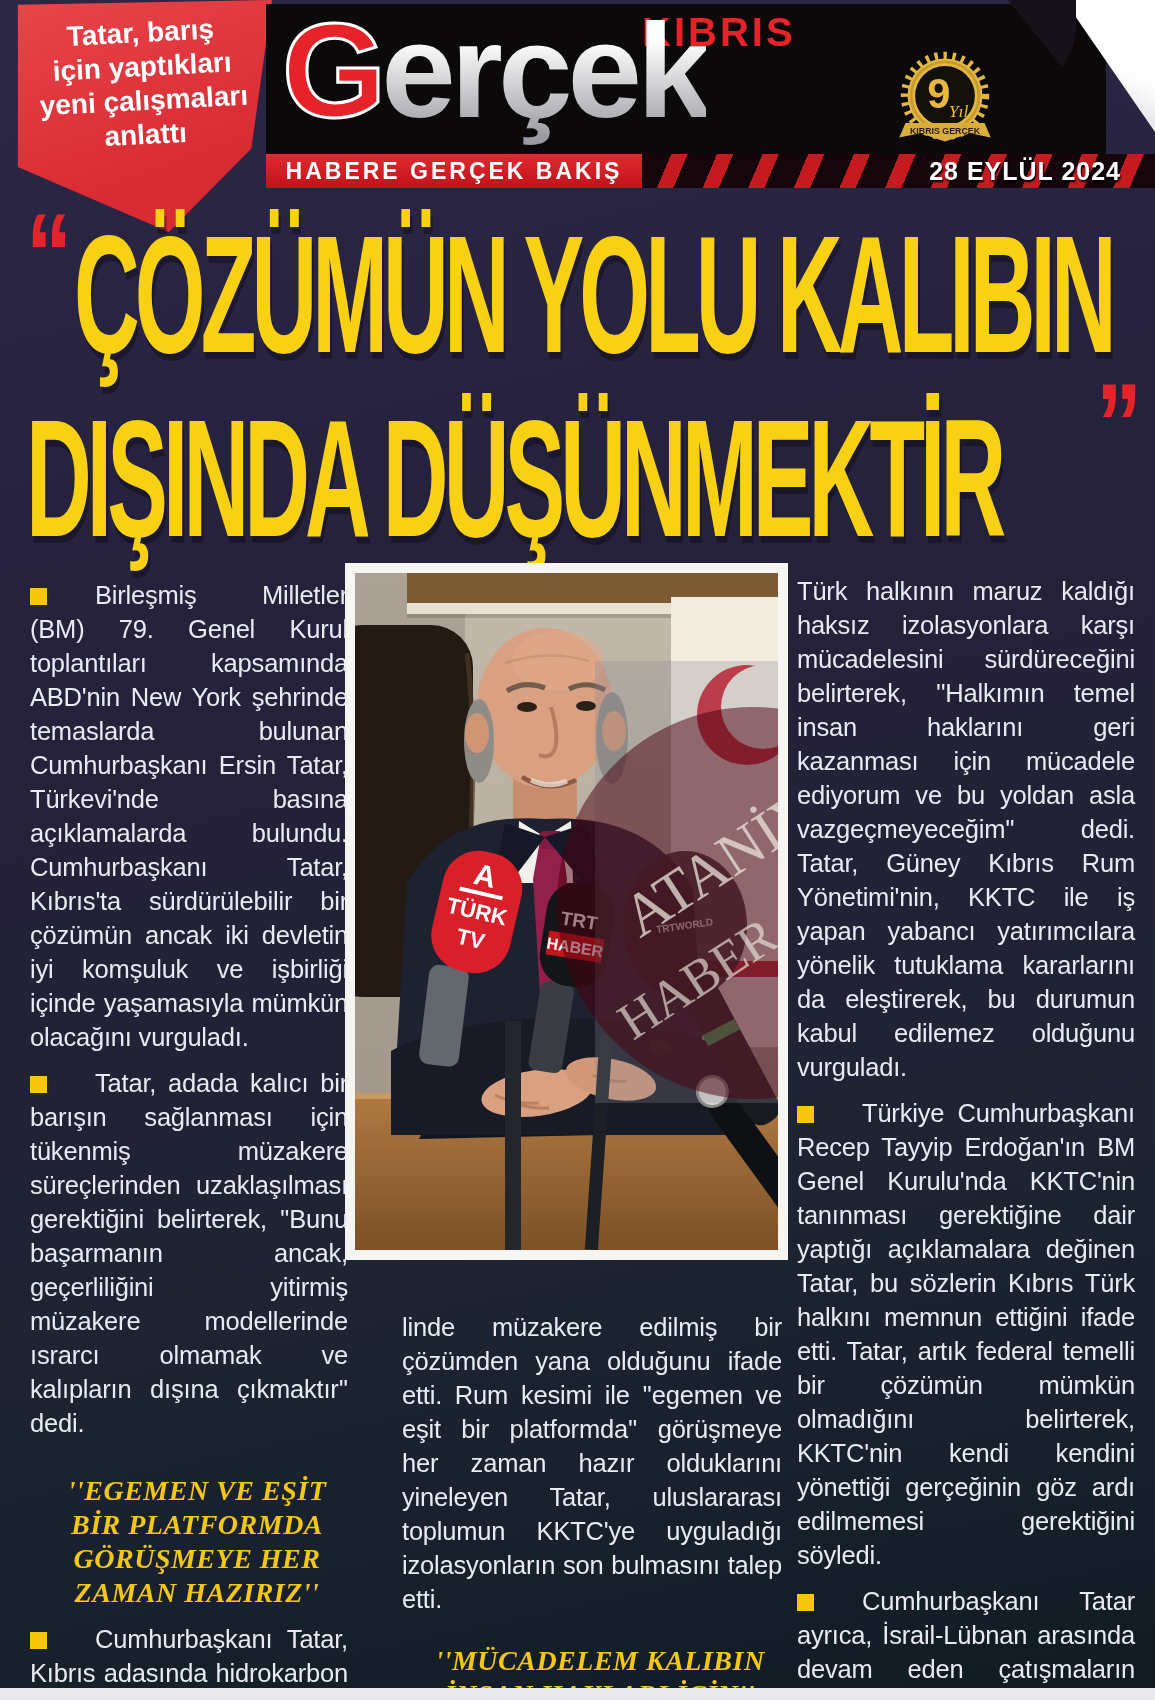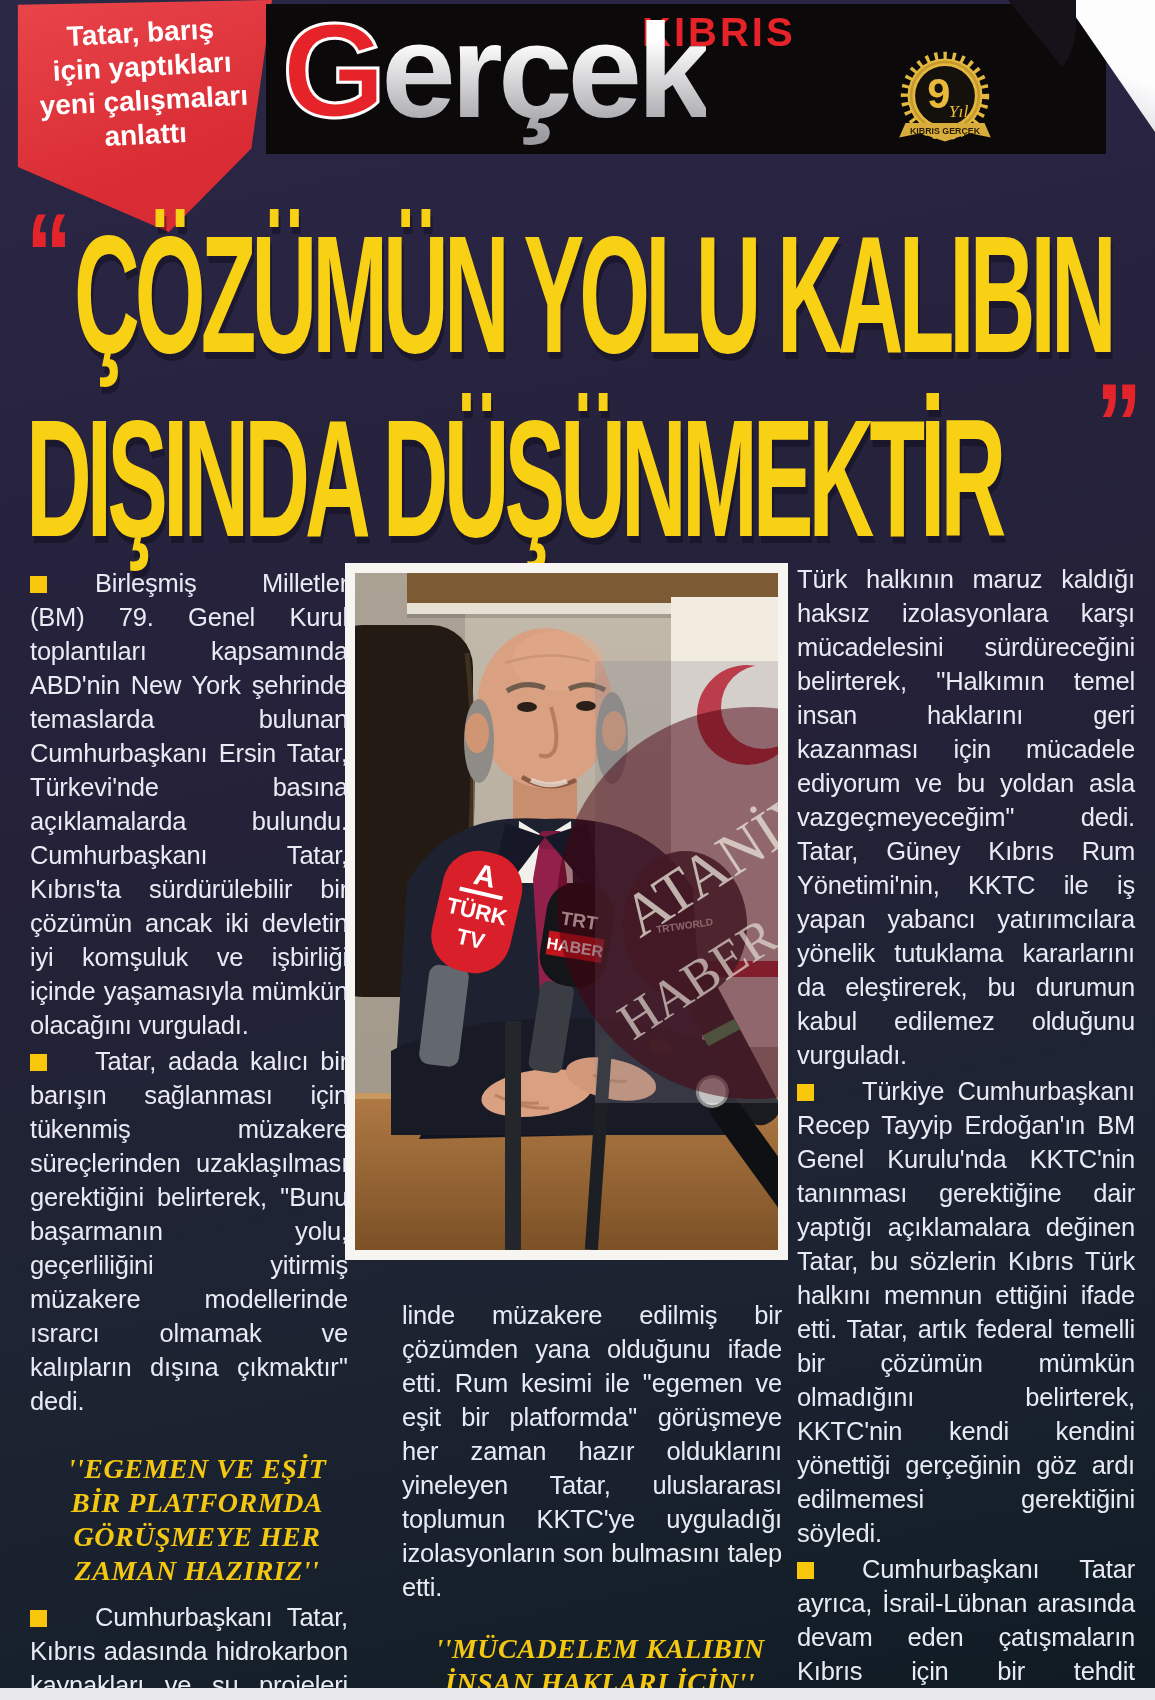--- a/index.html
+++ b/index.html
@@ -49,21 +49,21 @@
   .hl-q{position:absolute;font-weight:bold;color:#e3242b;font-size:92px;line-height:92px;
     transform:scaleY(1.25);transform-origin:top;}
   .hl-qo{left:26px;top:196px;}
   .hl-qc{left:1096px;top:366px;}
   
   .col{position:absolute;color:#e9ebf4;font-size:25.5px;line-height:34px;
     text-align:justify;letter-spacing:-0.2px;}
   .col-left{left:30px;top:566px;width:318px;}
   .col-mid{left:402px;top:1298px;width:380px;}
   .col-right{left:797px;top:562px;width:338px;}
-  .col p{margin:0 0 2px 0;}
+  .col p{margin:12px 0 2px 0;}
   .bullet{display:inline-block;width:17px;height:17px;background:#f8c70b;
     margin-right:48px;vertical-align:baseline;transform:translateY(1px);}
   .subhead{font-family:"Liberation Serif",serif;font-style:italic;font-weight:bold;
     color:#f4c712;font-size:28px;line-height:34px;text-align:center;
     letter-spacing:0.5px;margin:34px 0 12px 16px;}
   .subhead-mid{margin-top:28px;}
   
   .photo{position:absolute;left:345px;top:563px;width:443px;height:697px;
     background:#f7f5f2;box-sizing:border-box;padding:10px;}
   .photo svg{display:block;width:423px;height:677px;}
@@ -94,20 +94,28 @@
     <circle cx="50" cy="46" r="36" fill="#e2b83f" stroke="#e2b83f" stroke-width="13" stroke-dasharray="3 5"></circle>
     <circle cx="50" cy="46" r="34" fill="#c79a2e"></circle>
     <circle cx="50" cy="46" r="30" fill="#14110d"></circle>
     <circle cx="50" cy="46" r="30" fill="none" stroke="#e2b83f" stroke-width="2.5"></circle>
     <text x="44" y="58" font-size="40" font-weight="bold" fill="#e8b93a" text-anchor="middle" font-family="Liberation Sans, sans-serif">9</text>
     <text x="63" y="66" font-size="17" font-style="italic" fill="#e8b93a" text-anchor="middle" font-family="Liberation Serif, serif">Yıl</text>
     <path d="M12,72 L88,72 L94,86 L74,82 L50,90 L26,82 L6,86 Z" fill="#d9ad3c"></path>
     <text x="50" y="83" font-size="8.5" font-weight="bold" fill="#241a04" text-anchor="middle" font-family="Liberation Sans, sans-serif">KIBRIS GERÇEK</text>
   </svg>
 
+  <div class="tagbar">
+    <div class="tag-left">
+      <span>HABERE GERÇEK BAKIŞ</span>
+    </div>
+    <div class="tag-right">
+      <span class="date">28 EYLÜL 2024</span>
+    </div>
+  </div>
 
   <div class="hl-q hl-qo">“</div>
   <div class="hl hl1">ÇÖZÜMÜN YOLU KALIBIN</div>
   <div class="hl hl2">DIŞINDA DÜŞÜNMEKTİR</div>
   <div class="hl-q hl-qc">”</div>
 
   <div class="photo">
     <svg viewBox="0 0 423 677">
       <defs>
         <linearGradient id="wallG" x1="0" y1="0" x2="0" y2="1">
@@ -201,21 +209,21 @@
 
       <rect x="240" y="88" width="183" height="442" fill="#8a8a92" opacity="0.28"></rect>
       <circle cx="398" cy="330" r="196" fill="#4a000d" opacity="0.5"></circle>
       <text x="392" y="296" font-size="60" fill="#ece5da" opacity="0.75" text-anchor="middle" transform="rotate(-33 392 296)" font-family="Liberation Serif, serif">ATANİYA</text>
       <text x="352" y="420" font-size="52" fill="#ece5da" opacity="0.65" text-anchor="middle" transform="rotate(-33 352 420)" font-family="Liberation Serif, serif">HABER</text>
     </svg>
   </div>
 
   <div class="col col-left">
     <p><span class="bullet"></span><span>Birleşmiş Milletler (BM) 79. Genel Kurul toplantıları kapsamında ABD'nin New York şehrinde temaslarda bulunan Cumhurbaşkanı Ersin Tatar, Türkevi'nde basına açıklamalarda bulundu. Cumhurbaşkanı Tatar, Kıbrıs'ta sürdürülebilir bir çözümün ancak iki devletin iyi komşuluk ve işbirliği içinde yaşamasıyla mümkün olacağını vurguladı.</span></p>
-    <p><span class="bullet"></span><span>Tatar, adada kalıcı bir barışın sağlanması için tükenmiş müzakere süreçlerinden uzaklaşılması gerektiğini belirterek, ''Bunu başarmanın yolu, geçerliliğini yitirmiş müzakere modellerinde ısrarcı olmamak ve kalıpların dışına çıkmaktır'' dedi.</span></p>
+    <p><span class="bullet"></span><span>Tatar, adada kalıcı bir barışın sağlanması için tükenmiş müzakere süreçlerinden uzaklaşılması gerektiğini belirterek, ''Bunu başarmanın ancak, geçerliliğini yitirmiş müzakere modellerinde ısrarcı olmamak ve kalıpların dışına çıkmaktır'' dedi.</span></p>
     <div class="subhead">''EGEMEN VE EŞİT BİR PLATFORMDA GÖRÜŞMEYE HER ZAMAN HAZIRIZ''</div>
     <p><span class="bullet"></span><span>Cumhurbaşkanı Tatar, Kıbrıs adasında hidrokarbon kaynakları ve su projeleri gibi konularda Rum kesimi ile işbirliği yapılabileceğine dikkat çekti. Ayrıca, olası göç dalgalarına karşı iki tarafın birlikte hareket etmesi gerektiğini belirtti.</span></p>
 
   </div>
 
   <div class="col col-mid">
     <p><span>linde müzakere edilmiş bir çözümden yana olduğunu ifade etti. Rum kesimi ile ''egemen ve eşit bir platformda'' görüşmeye her zaman hazır olduklarını yineleyen Tatar, uluslararası toplumun KKTC'ye uyguladığı izolasyonların son bulmasını talep etti.</span></p>
     <div class="subhead subhead-mid">''MÜCADELEM KALIBIN İNSAN HAKLARI İÇİN''</div>
 
   </div>

